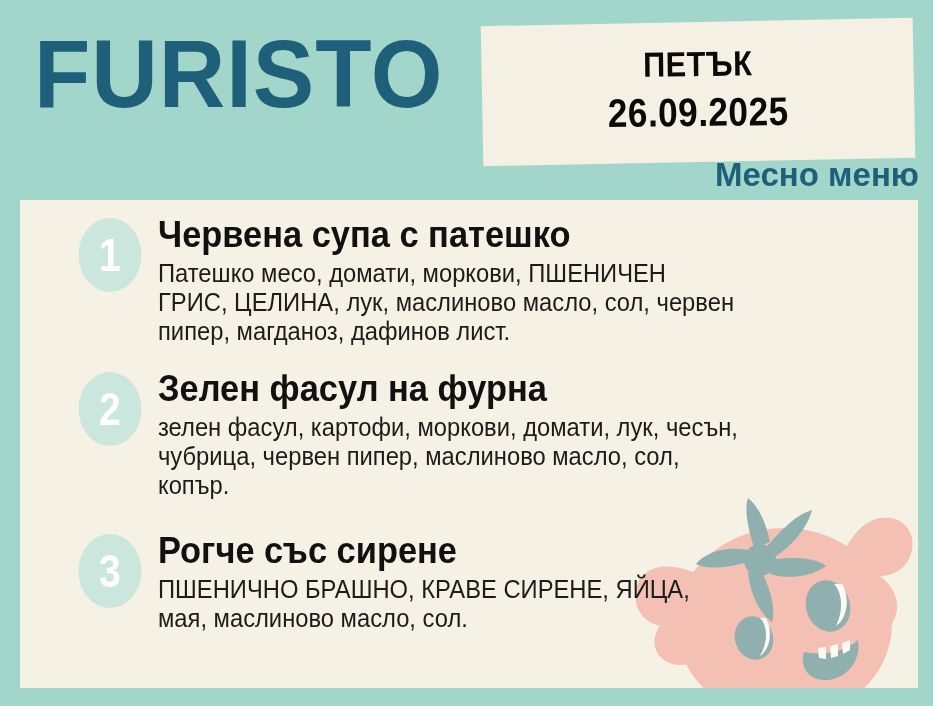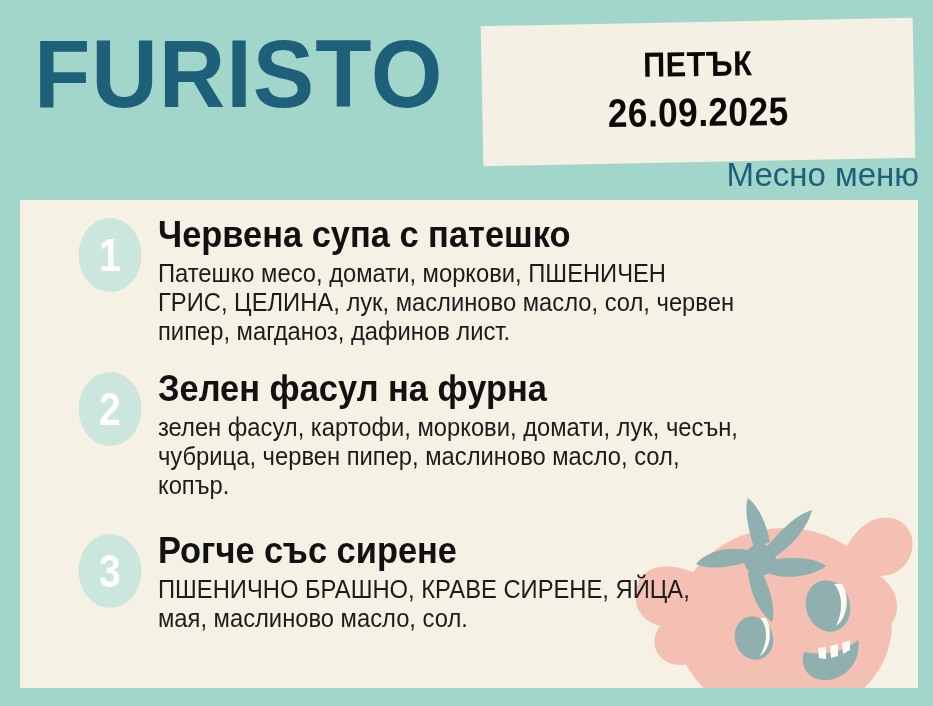--- a/index.html
+++ b/index.html
@@ -66,21 +66,21 @@
     transform: scaleX(0.88);
   }
   .date-line.weekday { font-size: 35px; }
   .date-line.datenum { font-size: 40px; }
 
   #menu-kind {
     position: absolute;
     right: 14px;
     top: 157px;
     font-family: "Liberation Sans", "DejaVu Sans", sans-serif;
-    font-weight: 400;
+    font-weight: 700;
     font-size: 33px;
     line-height: 36px;
     color: #1e5f7a;
     letter-spacing: 0px;
     white-space: nowrap;
   }
 
   
   #menu-card {
     position: absolute;

